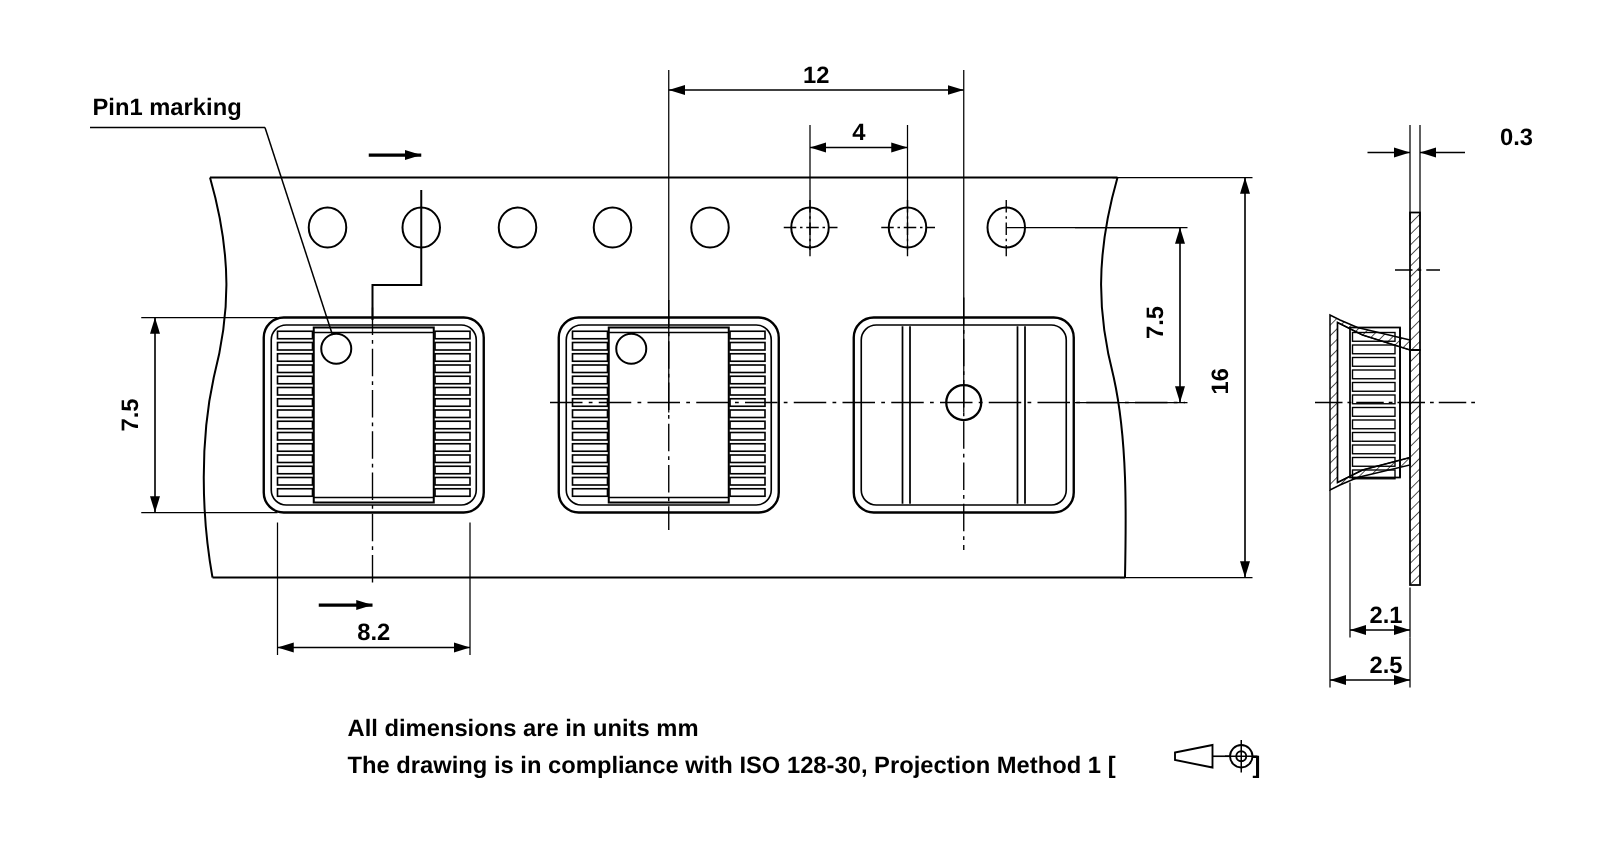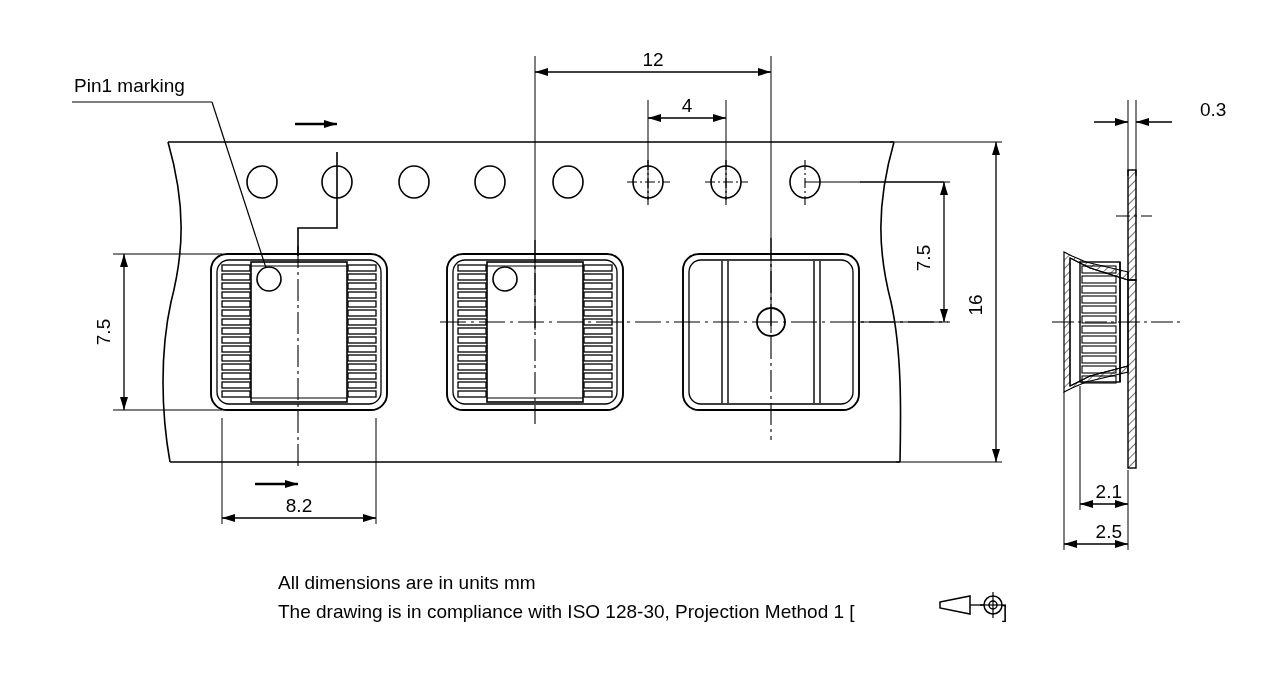--- a/index.html
+++ b/index.html
@@ -1,18 +1,18 @@
 <!DOCTYPE html>
 <html><head>
 <meta charset="utf-8">
 <style>
   html,body{margin:0;padding:0;background:#ffffff;}
   body{width:1280px;height:692px;overflow:hidden;
        font-family:"Liberation Sans", sans-serif;color:#000;}
-  #root{position:relative;width:1248px;height:692px;}
+  #root{position:relative;width:1248px;height:692px;font-weight:bold;}
   svg.drawing{position:absolute;left:0;top:0;width:1280px;height:692px;}
   .dimtext{font-family:"Liberation Sans", sans-serif;font-size:19px;fill:#000;}
   .notetext{font-family:"Liberation Sans", sans-serif;font-size:19px;fill:#000;}
   .lbl{font-family:"Liberation Sans", sans-serif;font-size:19px;fill:#000;}
 </style>
 </head>
 <body>
 
 <div id="root">
 

